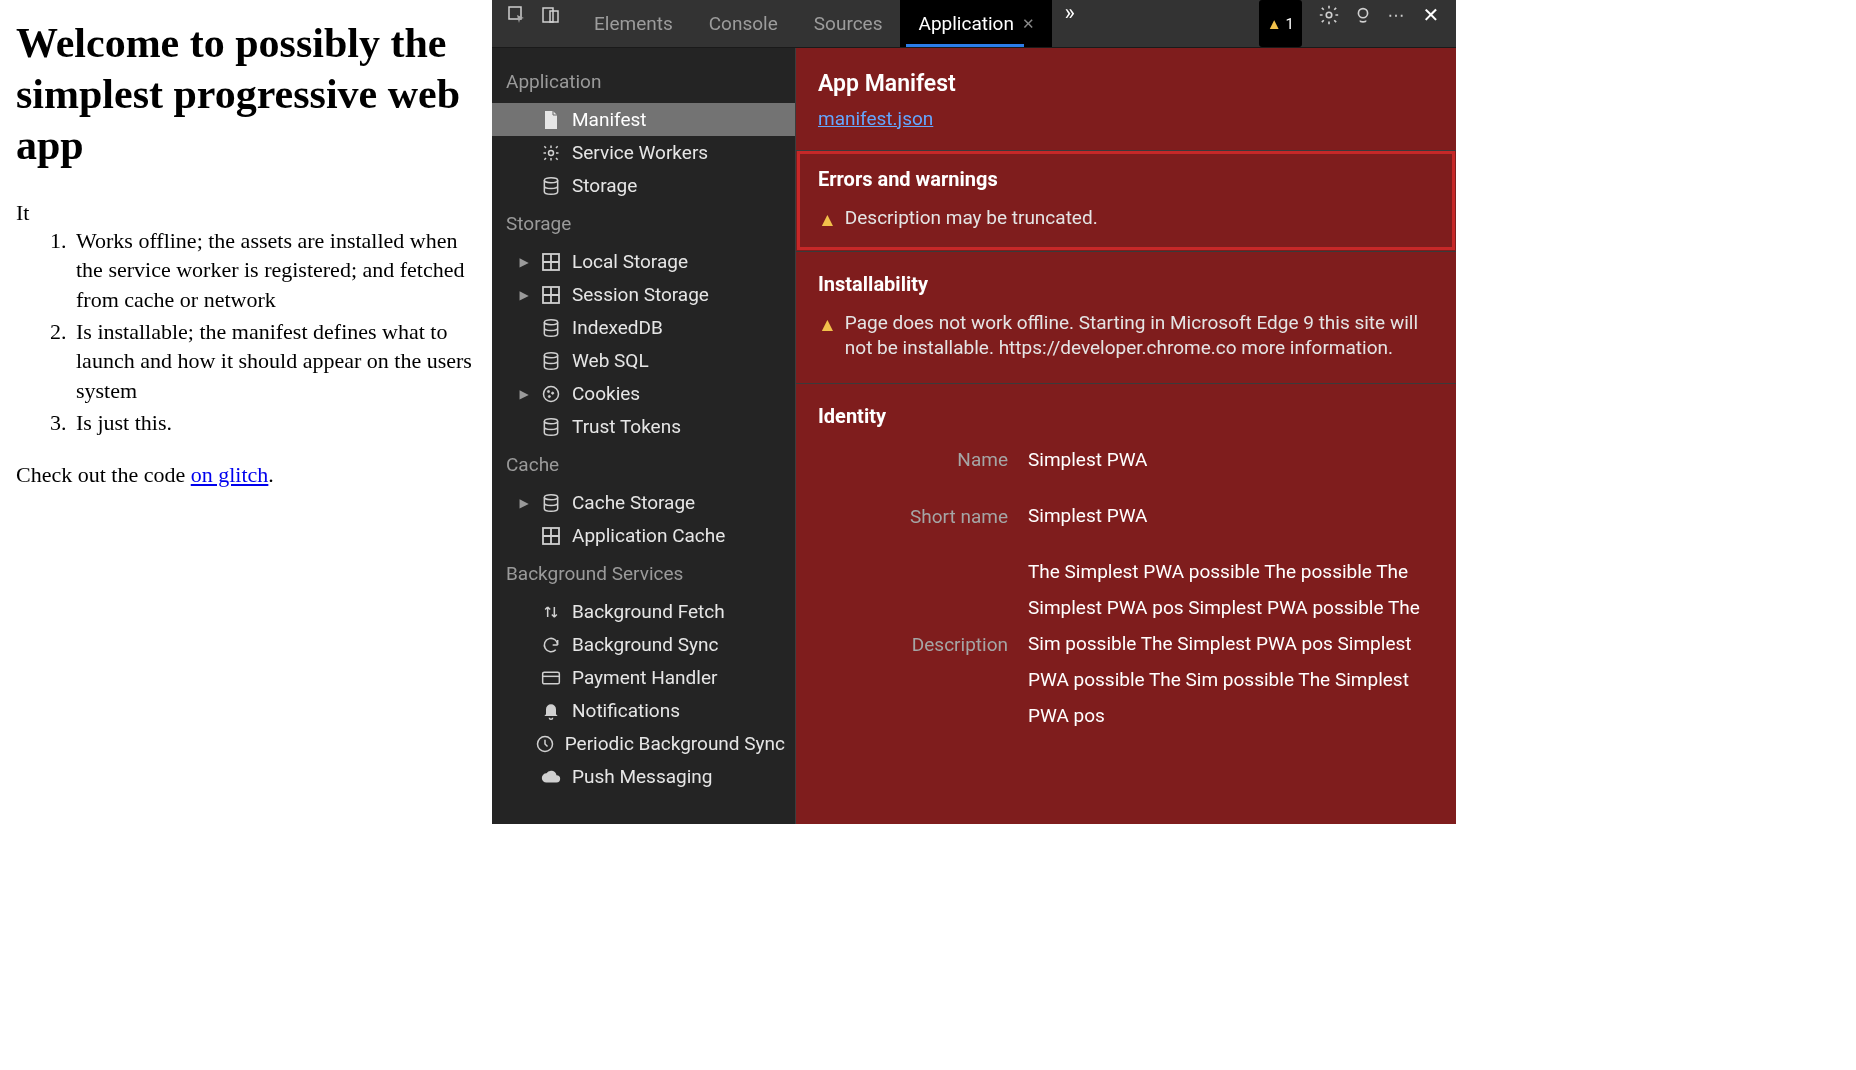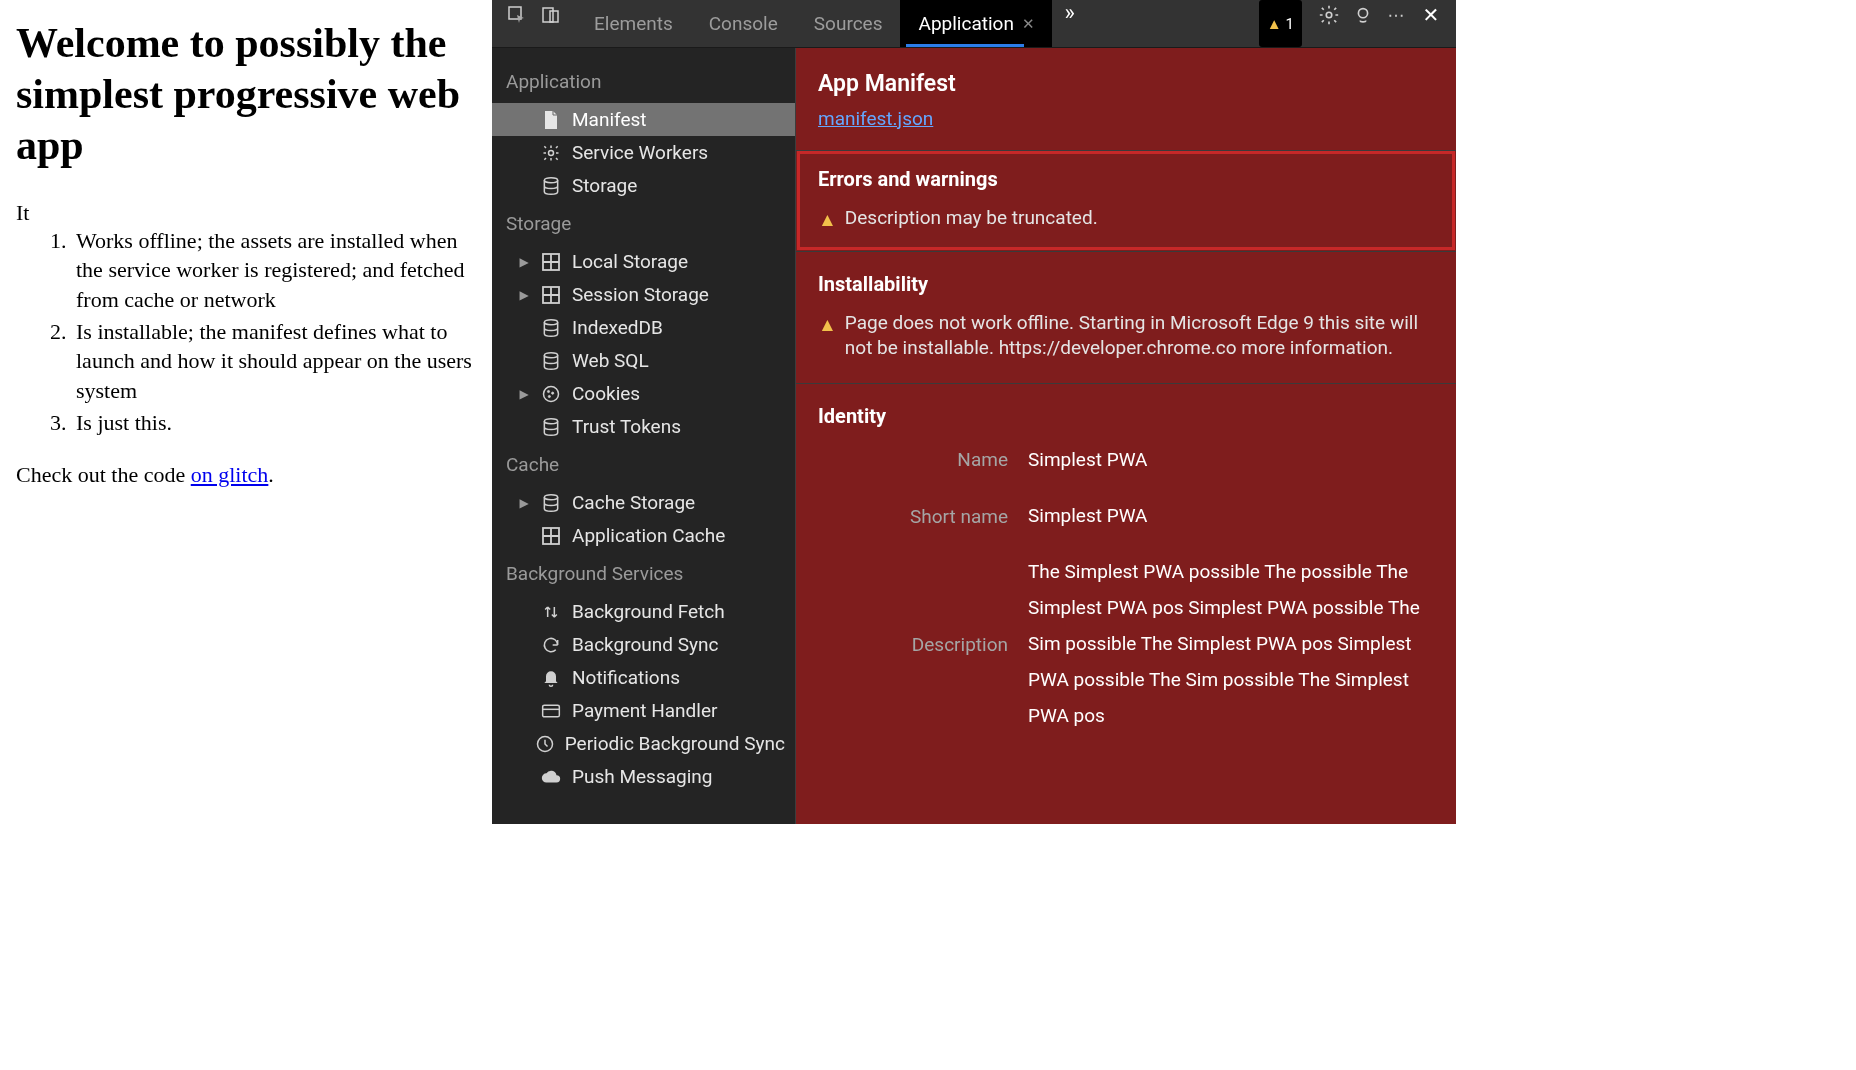--- a/index.html
+++ b/index.html
@@ -417,35 +417,35 @@
             <svg width="20" height="20" viewBox="0 0 24 24">
               <path d="M20 12a8 8 0 10-2.3 5.7M20 12V6M20 12h-6" stroke="#d0d0d0" stroke-width="1.8" fill="none"></path>
             </svg>
           </span>
           <span>Background Sync</span>
         </div>
         <div class="sb-item">
           <span class="tw"></span>
           <span class="ic">
             <svg width="20" height="20" viewBox="0 0 24 24">
+              <rect x="2" y="5" width="20" height="14" rx="2" stroke="#d0d0d0" stroke-width="1.8" fill="none"></rect>
+              <path d="M2 10h20" stroke="#d0d0d0" stroke-width="1.8" fill="none"></path>
+            </svg>
+          </span>
+          <span>Payment Handler</span>
+        </div>
+        <div class="sb-item">
+          <span class="tw"></span>
+          <span class="ic">
+            <svg width="20" height="20" viewBox="0 0 24 24">
               <path d="M6 16V10a6 6 0 1112 0v6l2 2H4l2-2z" fill="#d0d0d0" stroke="none"></path>
               <path d="M10 20a2 2 0 004 0" stroke="#d0d0d0" stroke-width="1.8" fill="none"></path>
             </svg>
           </span>
           <span>Notifications</span>
-        </div>
-        <div class="sb-item">
-          <span class="tw"></span>
-          <span class="ic">
-            <svg width="20" height="20" viewBox="0 0 24 24">
-              <rect x="2" y="5" width="20" height="14" rx="2" stroke="#d0d0d0" stroke-width="1.8" fill="none"></rect>
-              <path d="M2 10h20" stroke="#d0d0d0" stroke-width="1.8" fill="none"></path>
-            </svg>
-          </span>
-          <span>Payment Handler</span>
         </div>
         <div class="sb-item">
           <span class="tw"></span>
           <span class="ic">
             <svg width="20" height="20" viewBox="0 0 24 24">
               <circle cx="12" cy="12" r="9" stroke="#d0d0d0" stroke-width="1.8" fill="none"></circle>
               <path d="M12 7v5l3 3" stroke="#d0d0d0" stroke-width="1.8" fill="none"></path>
             </svg>
           </span>
           <span>Periodic Background Sync</span>

